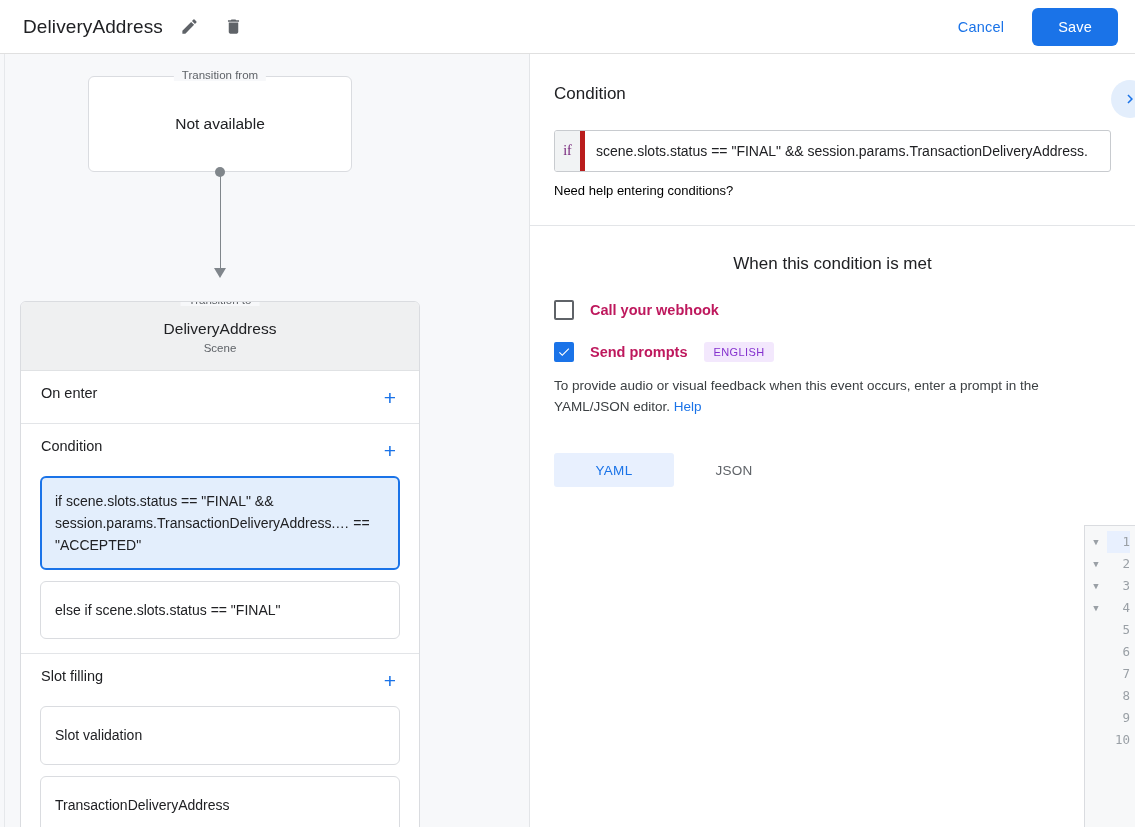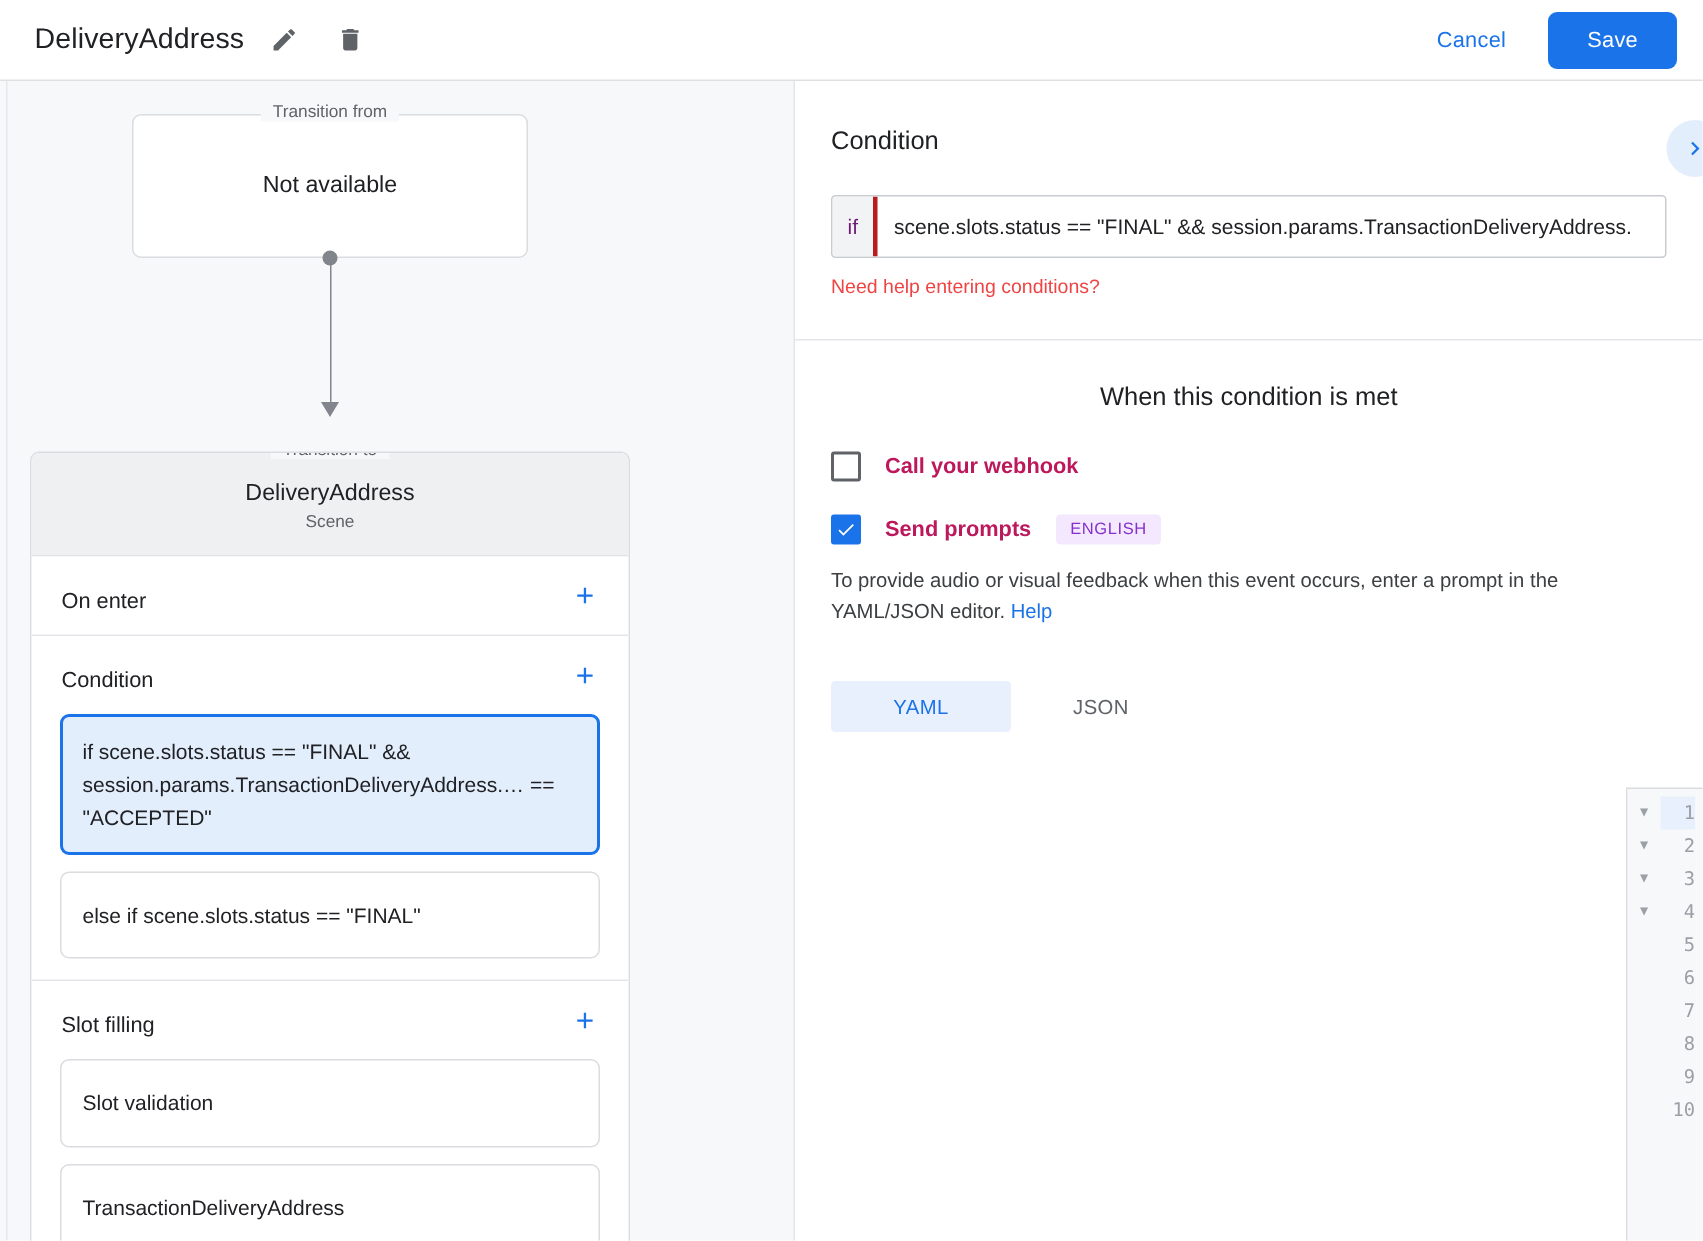--- a/index.html
+++ b/index.html
@@ -111,21 +111,21 @@
   .to-header {
     background: #eff0f1; padding: 18px 0 16px;
     text-align: center; border-bottom: 1px solid #e0e2e4;
   }
   .to-header .name { font-size: 15.5px; color: #202124; margin-bottom: 4px; }
   .to-header .kind { font-size: 11.5px; color: #5f6368; }
 
   .section { border-bottom: 1px solid #e3e5e8; background: #ffffff; }
   .section:last-child { border-bottom: none; }
   .section-head {
-    display: flex; align-items: flex-end; justify-content: space-between;
+    display: flex; align-items: flex-start; justify-content: space-between;
     padding: 14px 17px 14px 20px;
     gap: 41px;
   }
   .section-title { font-size: 14.5px; color: #202124; }
   .plus-btn {
     width: 24px; height: 24px; display: flex; align-items: center;
     justify-content: center; cursor: pointer; color: #1a73e8;
     font-size: 21px; line-height: 1; font-weight: 300;
   }
   .section-body { padding: 0 19px 14px 19px; }
@@ -154,32 +154,32 @@
     display: flex; align-items: center; justify-content: center;
     cursor: pointer;
   }
   .cond-input-wrap {
     display: flex; margin-top: 26px; height: 42px;
     border: 1px solid #c8cbcf; border-radius: 3px; overflow: hidden;
     background: #ffffff;
   }
   .cond-if {
     width: 30px; flex: 0 0 30px; background: #f1f3f4;
-    border-right: 3px solid #b91c1c;
-    display: flex; align-items: center; justify-content: center;
-    font-size: 14px; color: #701a75;
+    border-right: 5px solid #b91c1c;
+    display: flex; align-items: center; justify-content: center;
+    font-size: 14px; color: #701a75; font-family: Liberation Serif, serif;
   }
   .cond-input {
     flex: 1; border: none; outline: none; padding: 0 11px;
     font-size: 14px; color: #202124; font-family: "Liberation Sans", sans-serif;
     background: transparent;
   }
   .help-link {
     display: inline-block; margin-top: 11px;
-    font-size: 13px; color: #ef4444; cursor: pointer; text-decoration: none;
+    font-size: 13px; color: #000000; cursor: pointer; text-decoration: none;
   }
 
   .rp-sec-met { padding: 28px 24px 0 24px; }
   .met-title { font-size: 17px; color: #202124; margin-bottom: 26px; text-align: center; }
 
   .check-row { display: flex; align-items: center; margin-bottom: 22px; }
   .cbox {
     width: 20px; height: 20px; border: 2px solid #5f6368; border-radius: 2px;
     background: #ffffff; cursor: pointer; flex: 0 0 20px;
   }

